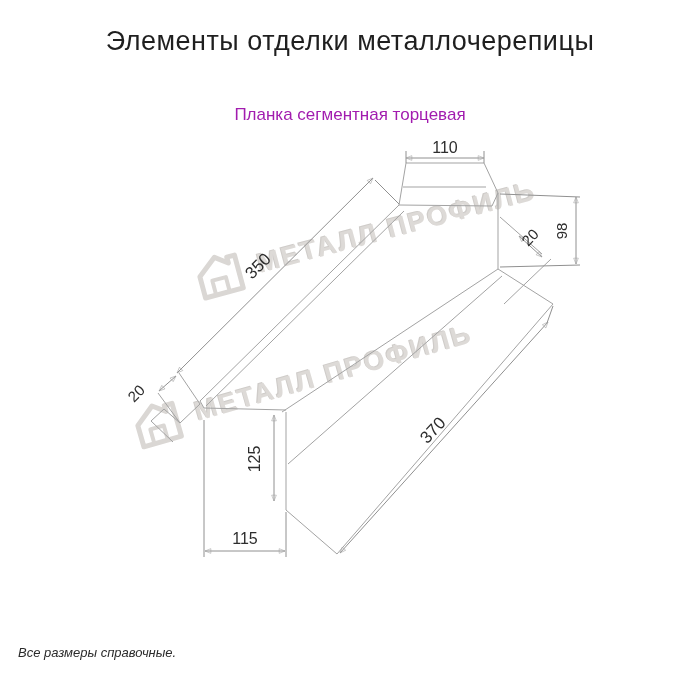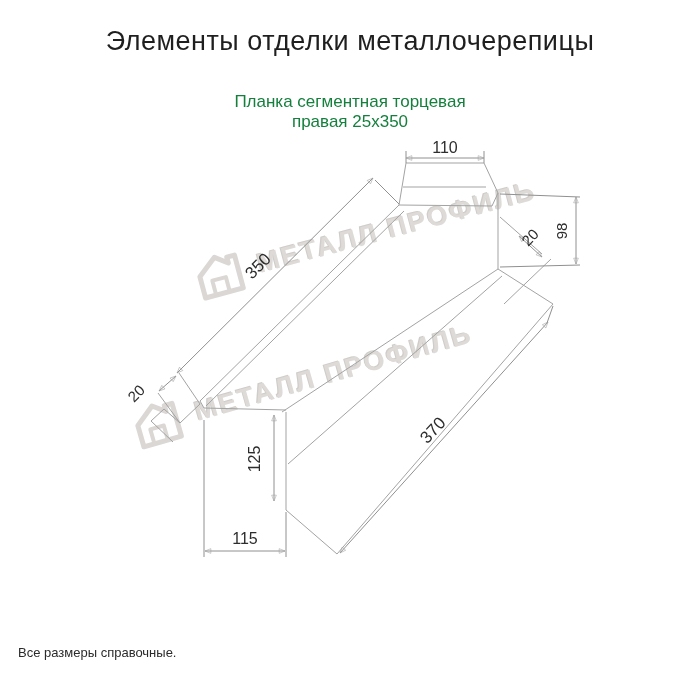--- a/index.html
+++ b/index.html
@@ -5,54 +5,53 @@
   html,body{margin:0;padding:0;background:#ffffff;}
   .page{
     position:relative;width:700px;height:700px;background:#ffffff;overflow:hidden;
     font-family:"Liberation Sans", sans-serif;
   }
   .title{
     position:absolute;top:26px;left:0;width:100%;text-align:center;
     font-size:27px;font-weight:400;color:#1f1f1f;letter-spacing:0.5px;margin:0;
   }
   .subtitle{
-    position:absolute;top:92px;left:0;width:100%;text-align:center;
-    font-size:17px;line-height:20px;color:#15803d;
+    position:absolute;top:105px;left:0;width:100%;text-align:center;
+    font-size:17px;line-height:20px;color:#a21caf;
   }
   .wm{
     position:absolute;display:flex;align-items:center;gap:12px;
     transform-origin:left center;pointer-events:none;white-space:nowrap;
   }
   .wm1{left:192px;top:256px;transform:rotate(-15deg);}
   .wm2{left:130px;top:405px;transform:rotate(-16deg);}
   .wm-text{
     font-size:27px;font-weight:bold;letter-spacing:2px;color:#dddad7;
     text-shadow:-1px -1px 0 #cfccc9, 1px 1px 1px #ffffff;
   }
   svg.drawing{position:absolute;left:0;top:0;}
   svg.drawing path{fill:none;stroke:#a3a3a3;stroke-width:1;}
   svg.drawing path.dim{stroke:#909090;}
   svg.drawing text{
     font-family:"Liberation Sans", sans-serif;fill:#2d2d2d;text-anchor:middle;
   }
   .footer{
     position:absolute;left:18px;top:644px;
-    font-size:13px;line-height:17px;color:#2b2b2b;
+    font-size:13px;line-height:17px;color:#2b2b2b;font-style:italic;
   }
 </style>
 </head>
 <body>
 
 <div class="page">
 
   <h1 class="title">Элементы отделки металлочерепицы</h1>
 
   <div class="subtitle">
     <div>Планка сегментная торцевая</div>
-    <div>правая 25x350</div>
   </div>
 
   <div class="wm wm1">
     <svg width="56" height="52" viewBox="0 0 56 52">
       <path d="M9 45 V23 L28 8 L40 17 V11 H48 V23 L48 45 Z" fill="none" stroke="#dad7d4" stroke-width="5" stroke-linejoin="round"></path>
       <path d="M20 45 V30 H34 V45" fill="none" stroke="#dad7d4" stroke-width="4" stroke-linejoin="round"></path>
     </svg>
     <span class="wm-text">МЕТАЛЛ ПРОФИЛЬ</span>
   </div>
   <div class="wm wm2">

